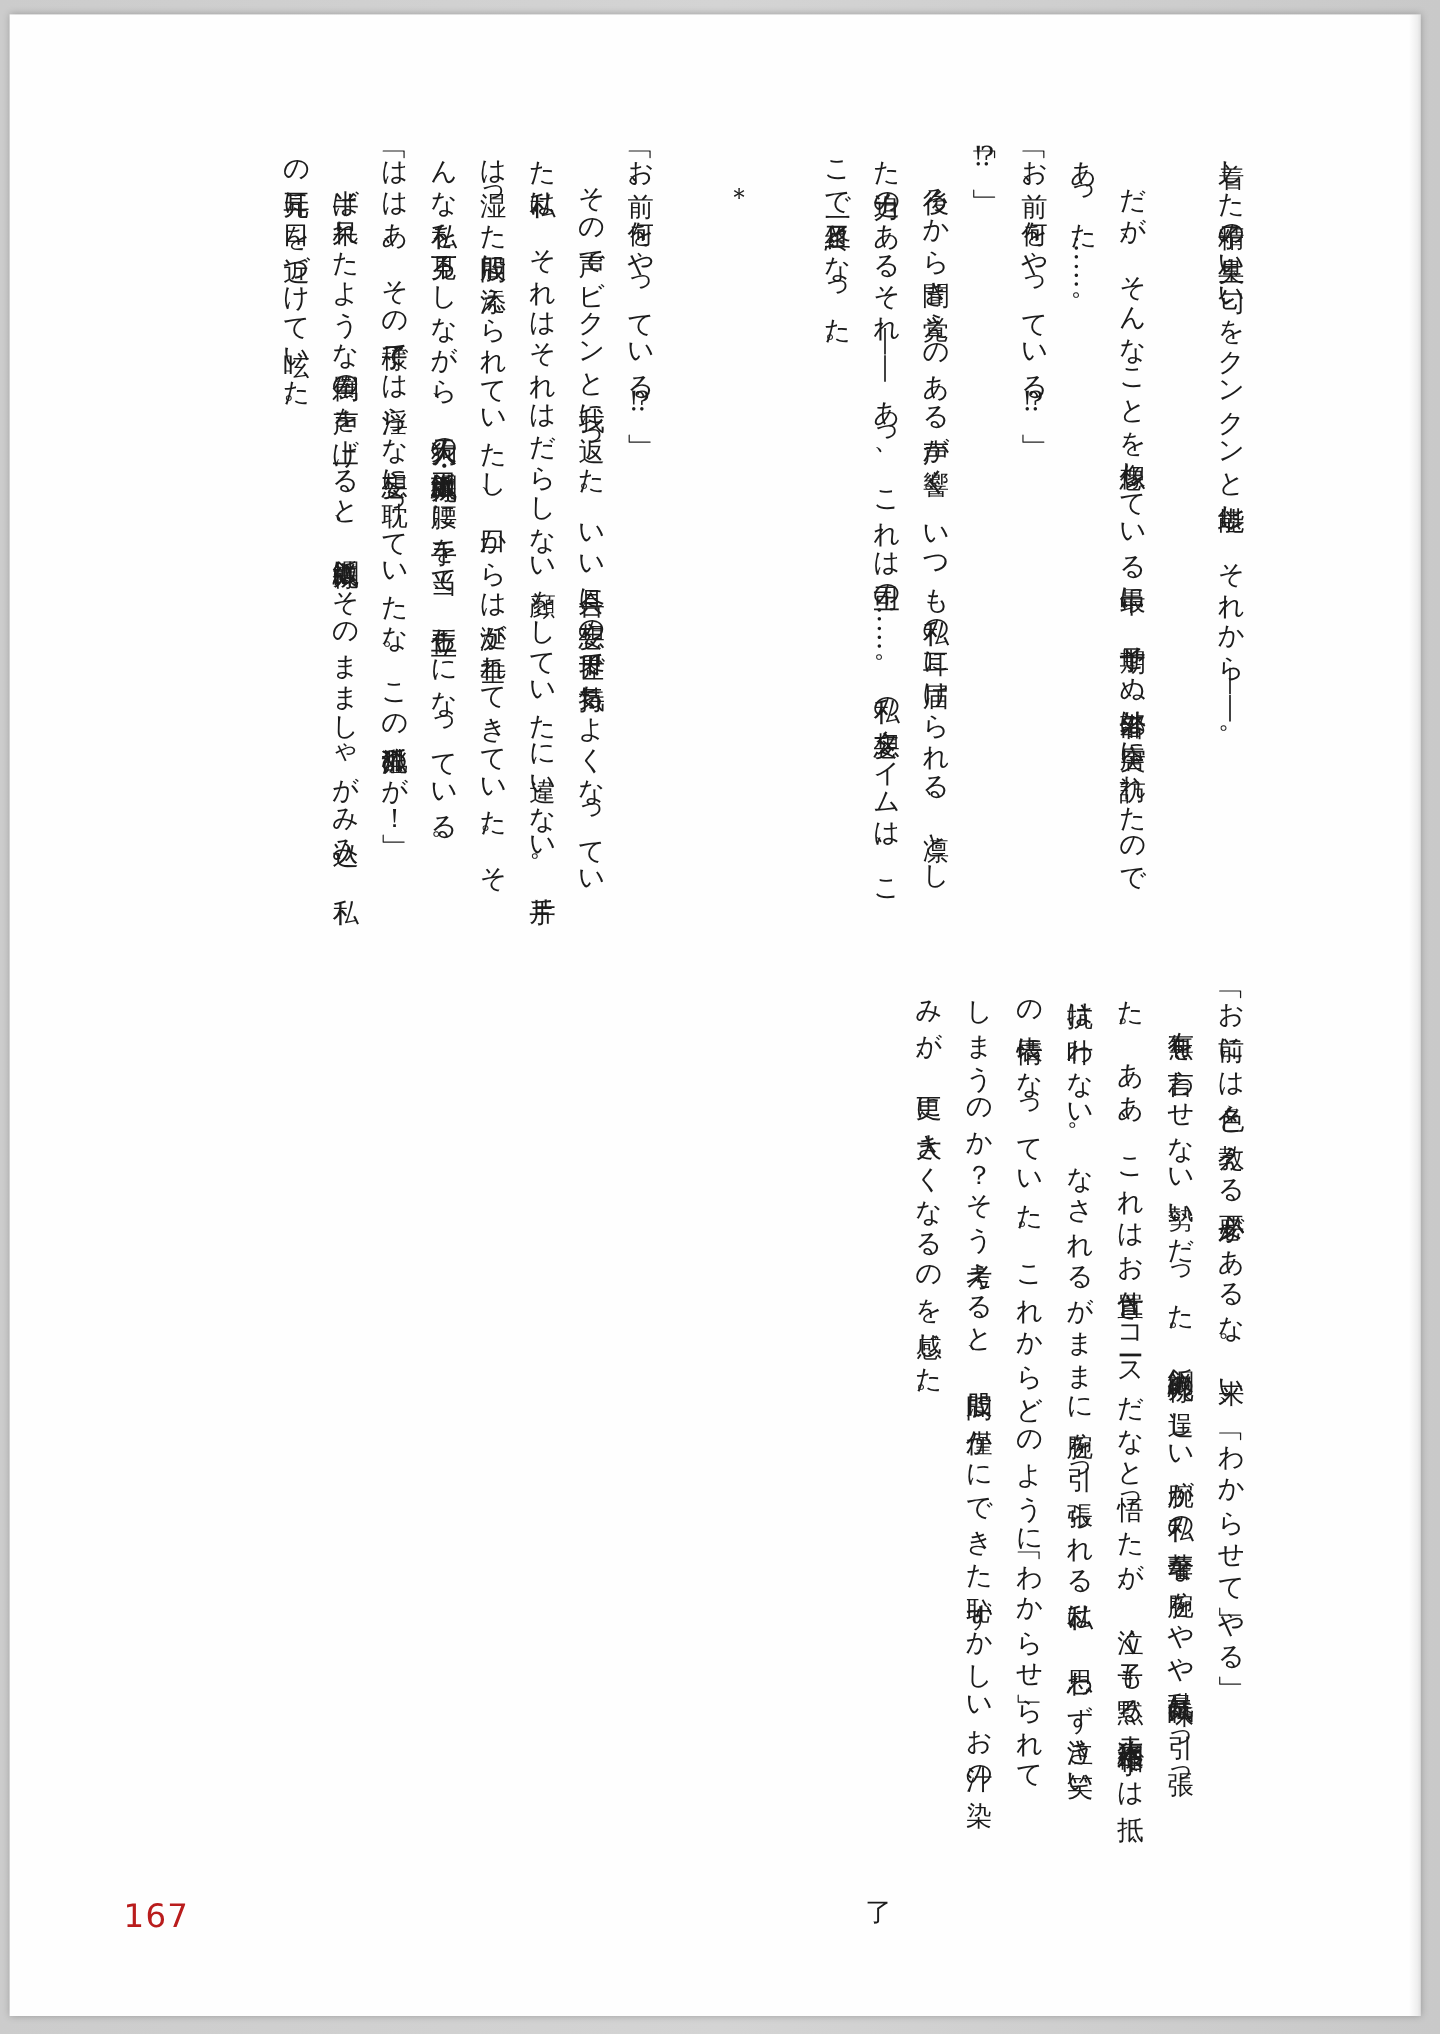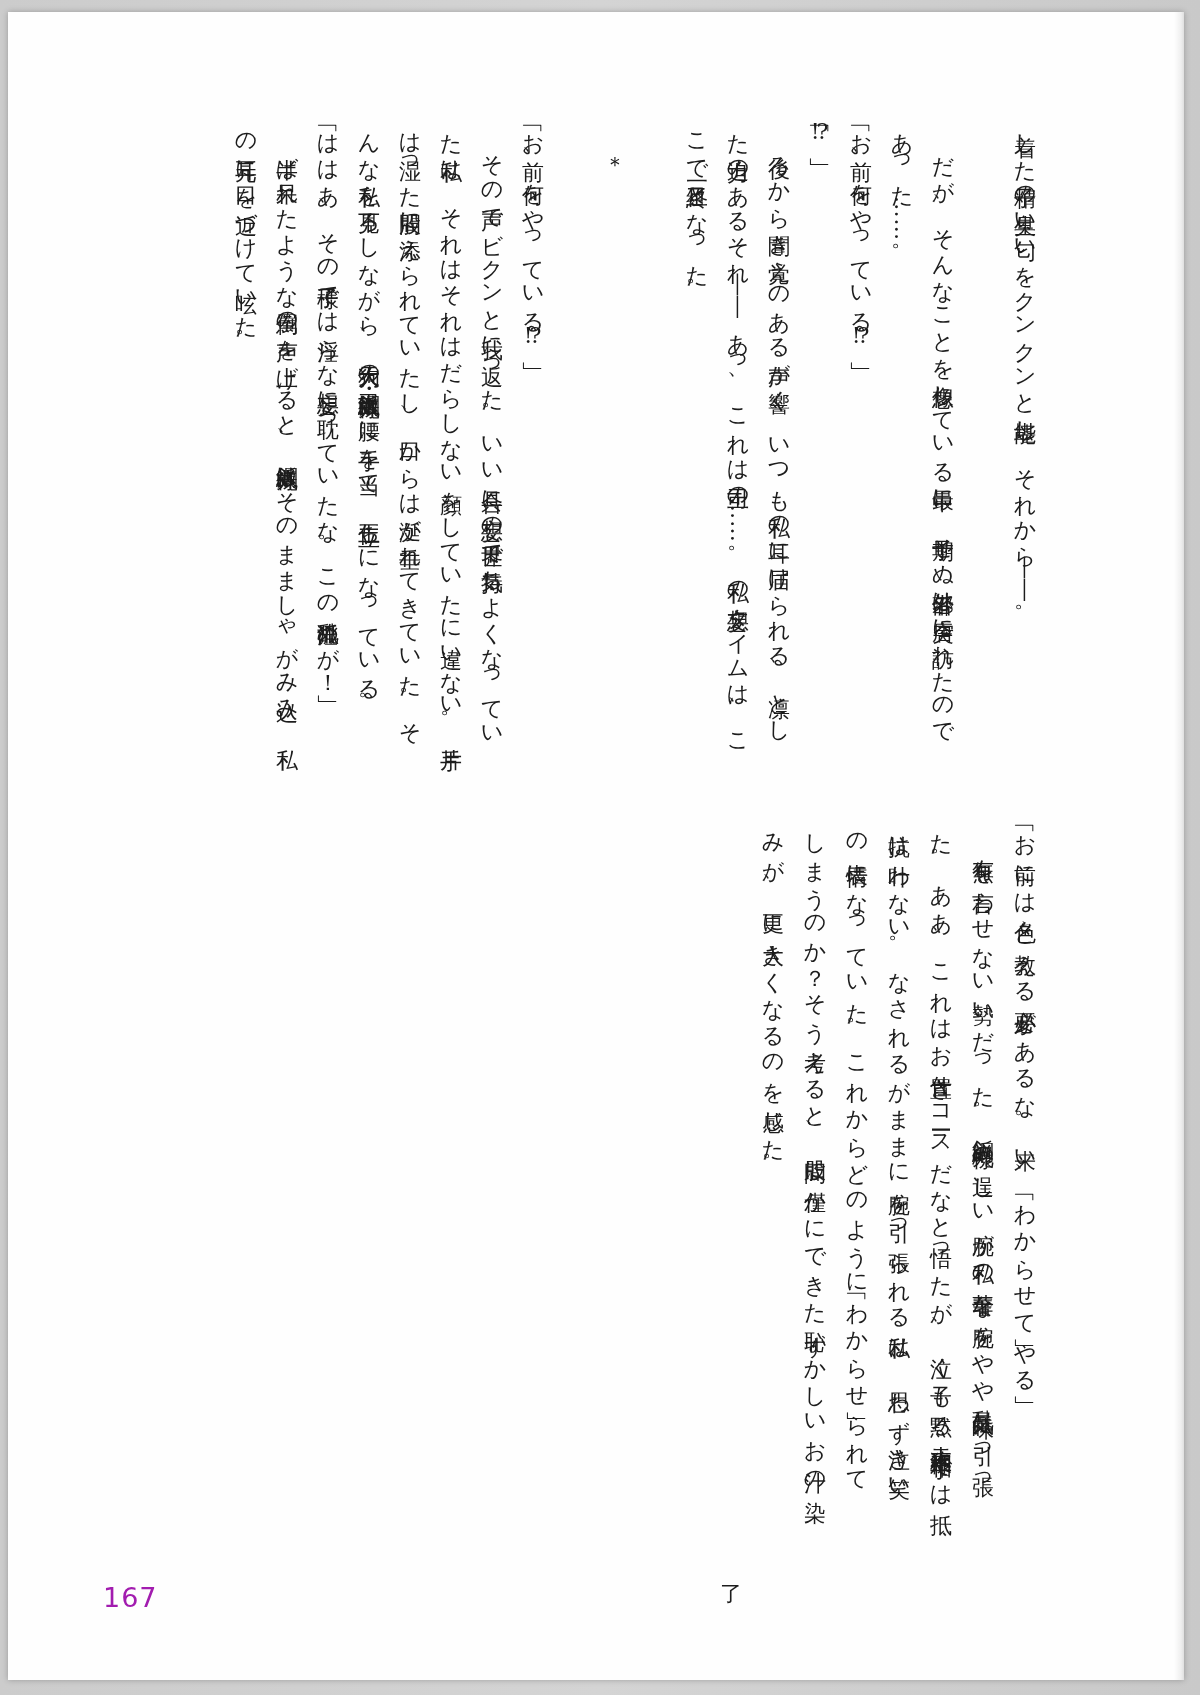--- a/index.html
+++ b/index.html
@@ -58,21 +58,21 @@
   p.end-mark {
     height: 752px !important;
     text-align: end;
   }
   .page-number {
     position: absolute;
     left: 95px; top: 1570px;
     font-family: "DejaVu Sans", "Liberation Sans", sans-serif;
     font-size: 27px;
     letter-spacing: 1px;
-    color: #a21caf;
+    color: #b91c1c;
   }
 </style>
 </head>
 <body>
 
 <div class="scan">
   <div class="page">
 
     <div class="vblock block-top">
         <p>着した精子の生臭い匂いをクンクンと堪能し、それから――。</p>

